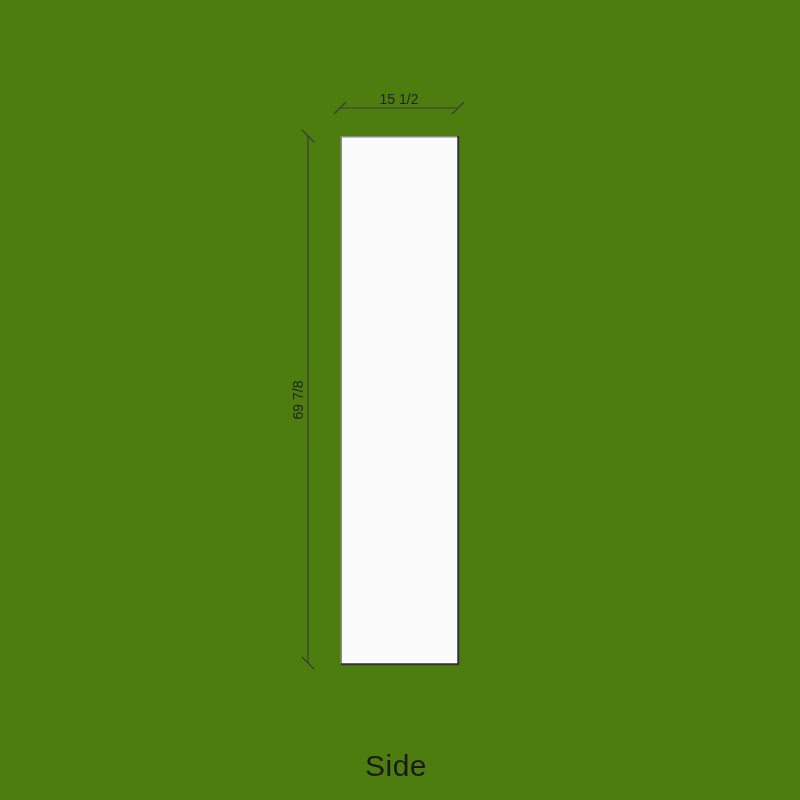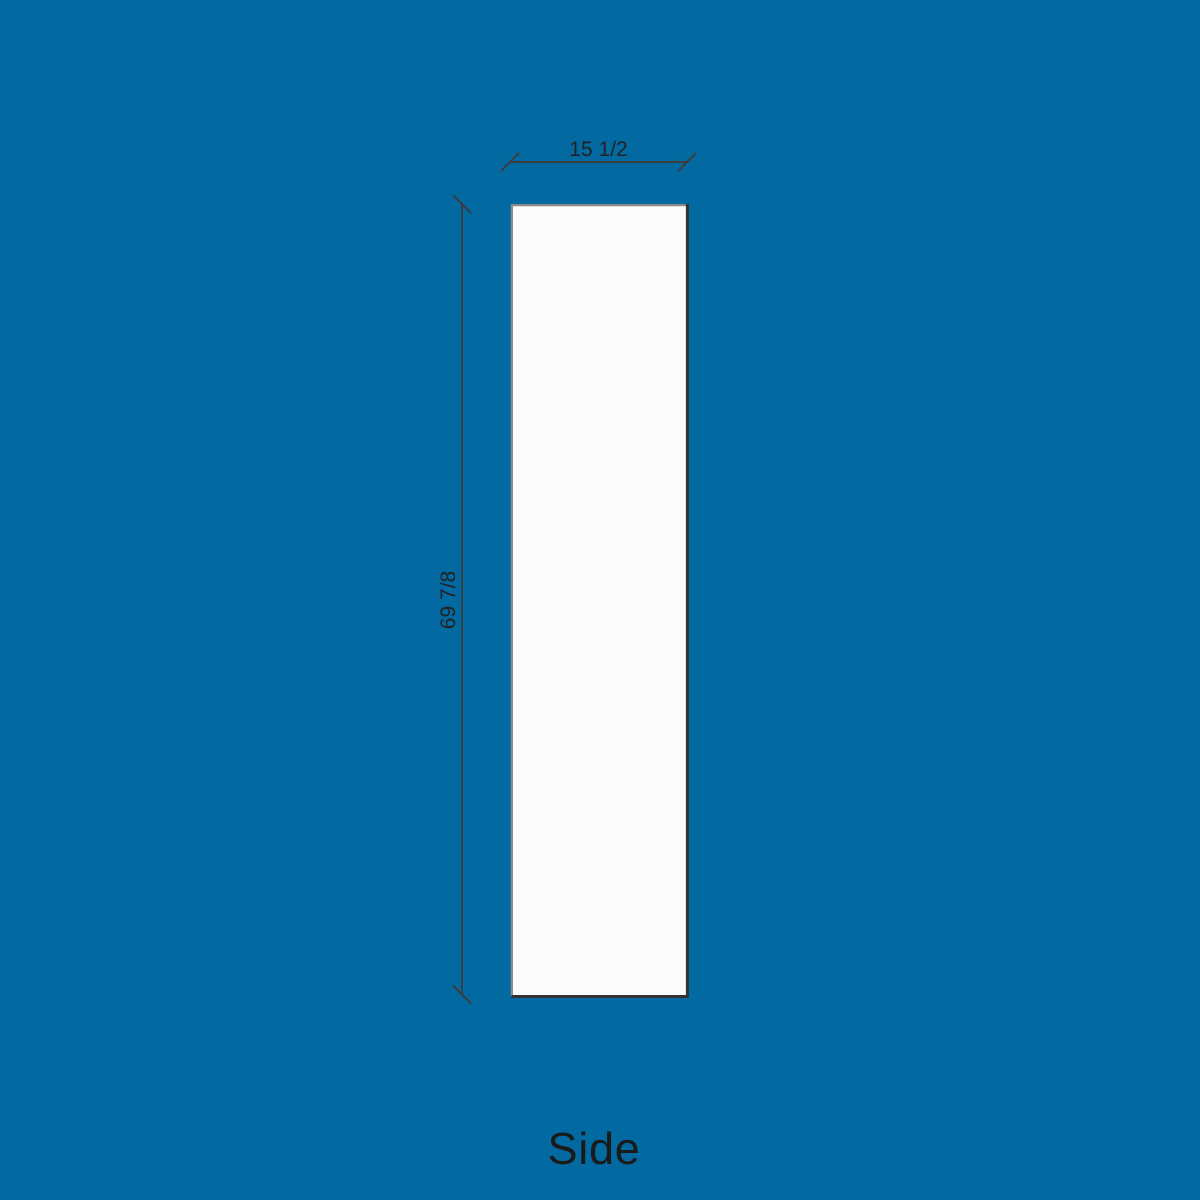--- a/index.html
+++ b/index.html
@@ -24,21 +24,21 @@
   }
   .view-title {
     font-family: "Liberation Sans", sans-serif;
     font-size: 30px;
     letter-spacing: 0.5px;
   }
 </style>
 </head>
 <body>
 
-<div class="canvas" style="background-color: #0369a1;">
+<div class="canvas" style="background-color: #4d7c0f;">
 
   <svg viewBox="0 0 800 800">
 
     <rect x="342" y="137" width="116" height="527" fill="#fbfbfb"></rect>
 
     <path d="M 341.25 664 L 341.25 136.75 L 458 136.75" fill="none" stroke-width="1.5" stroke="#8a8a8a"></path>
 
     <path d="M 458.25 136 L 458.25 664.25 L 341 664.25" fill="none" stroke-width="2" stroke="#333333"></path>
 
     <g fill="none" stroke-width="1.2" stroke="#3d3d3d">

